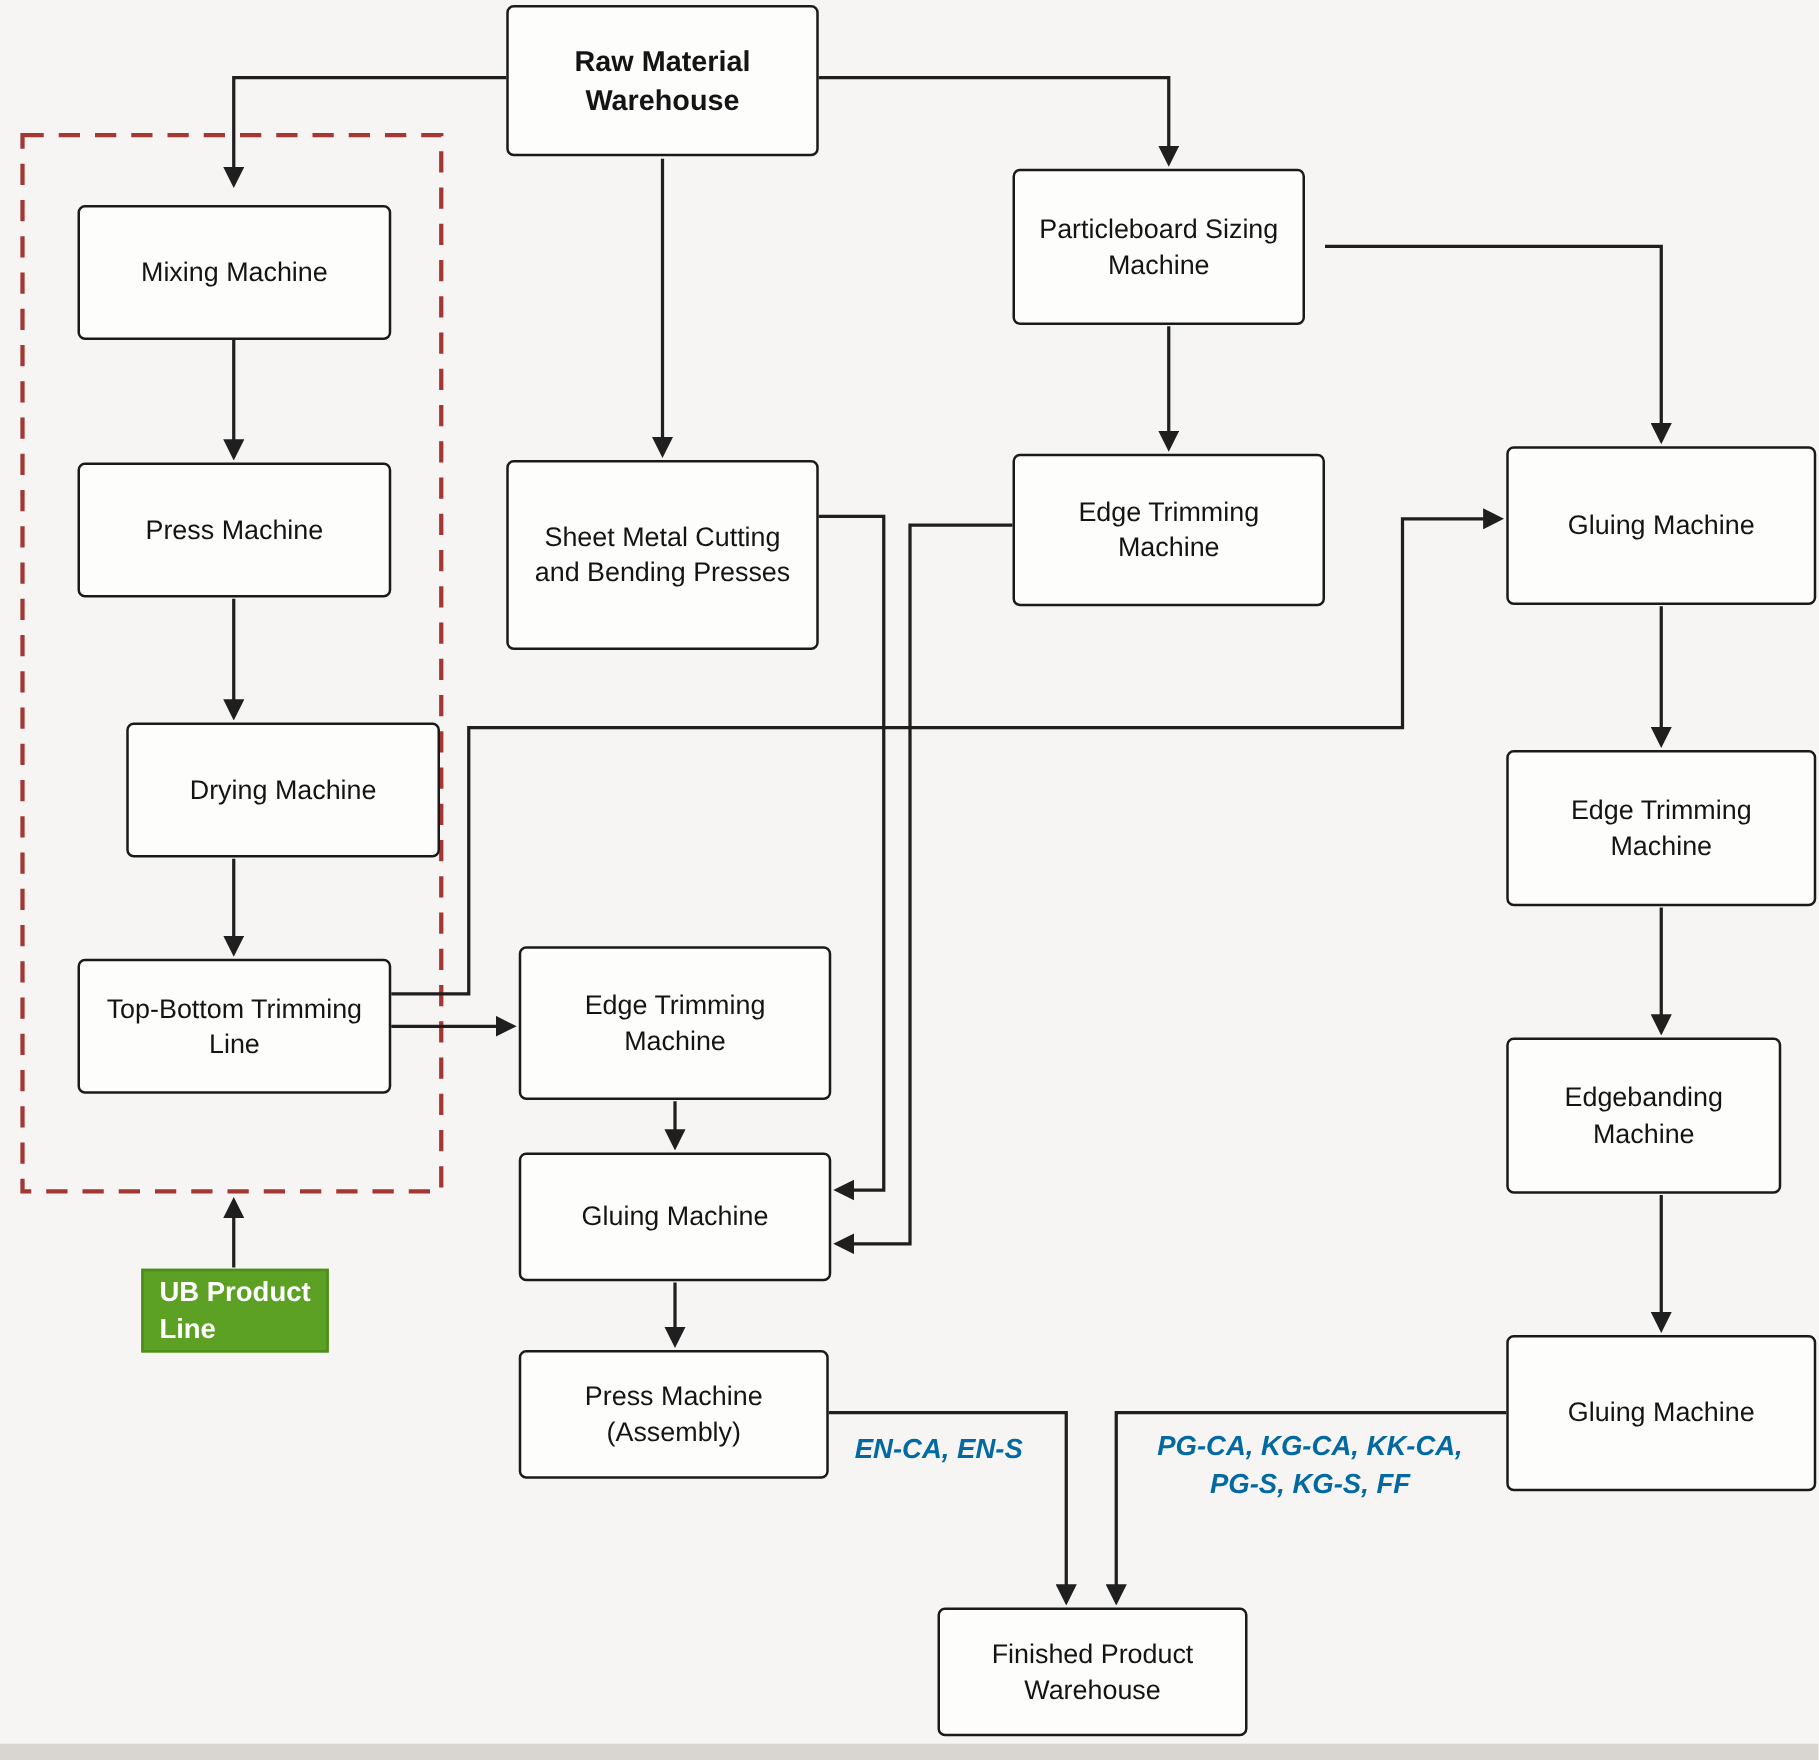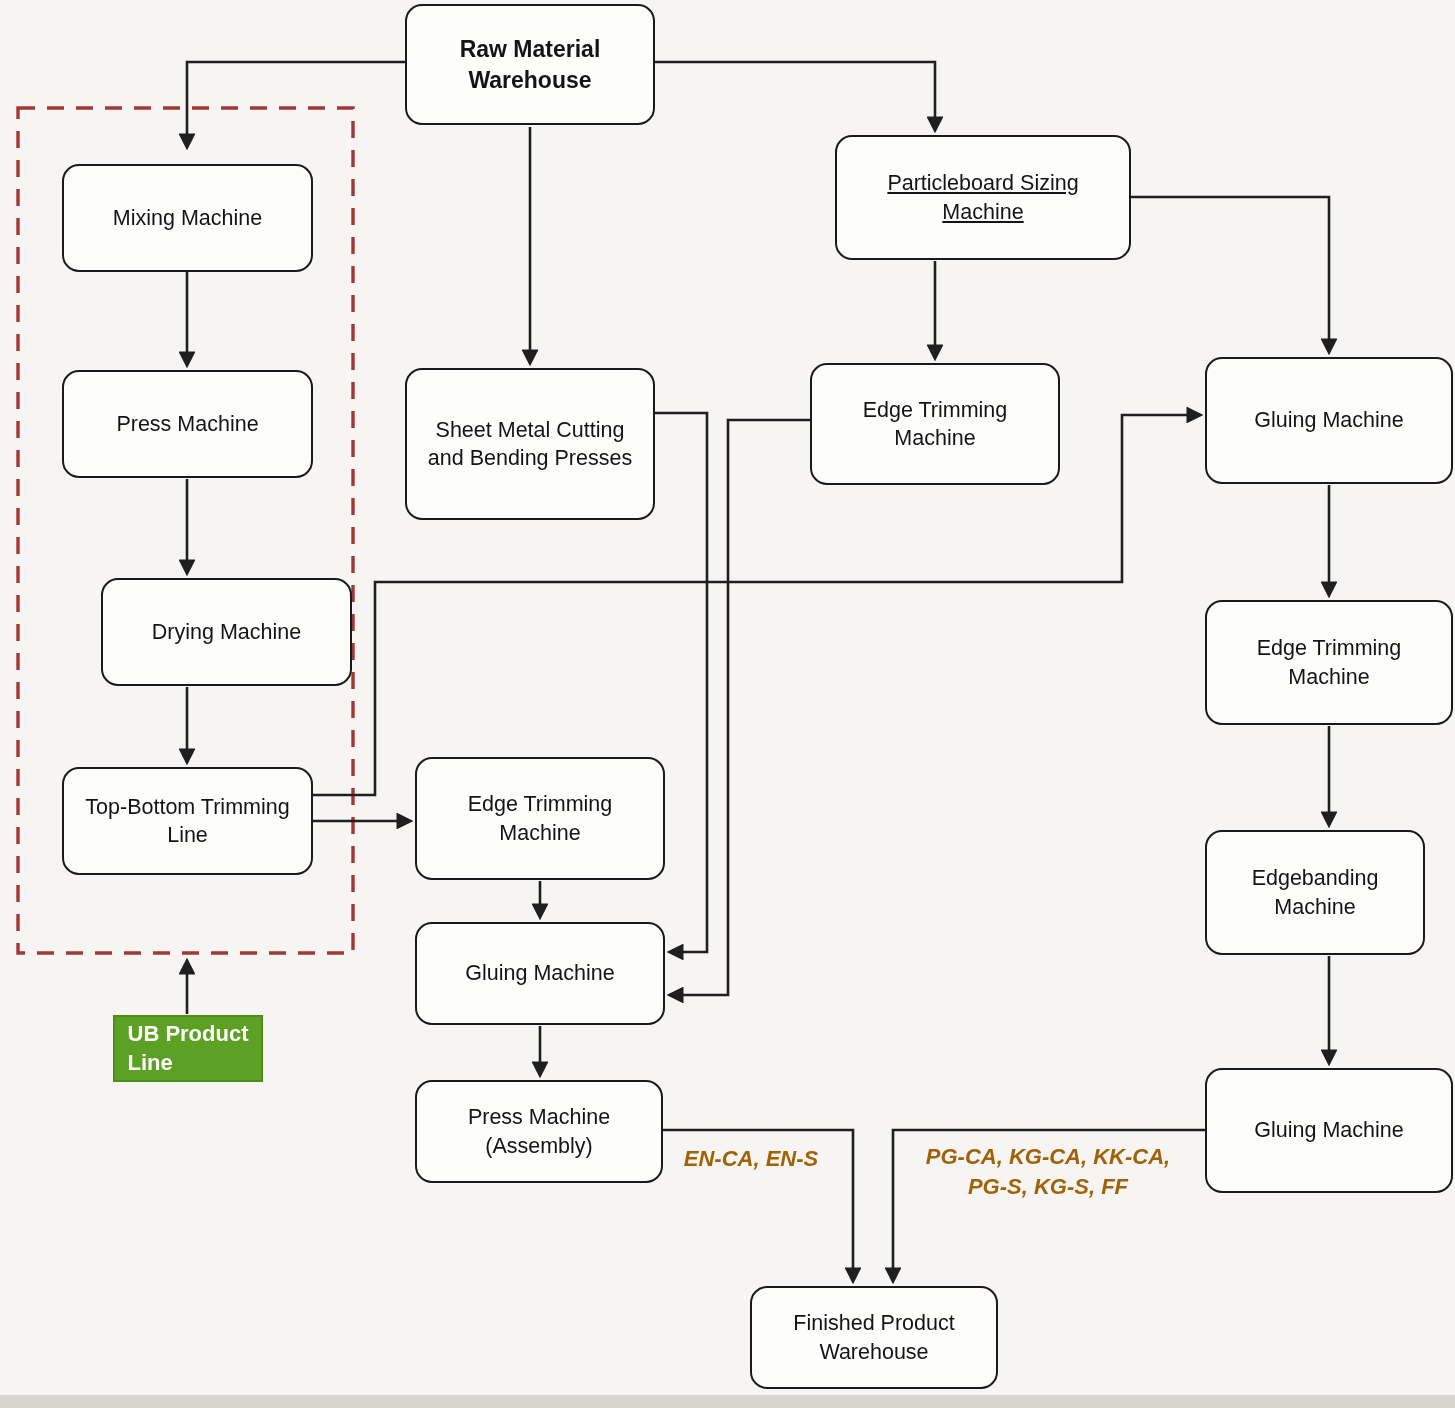--- a/index.html
+++ b/index.html
@@ -20,38 +20,38 @@
     background:var(--background);
     font-family:"Liberation Sans","DejaVu Sans",sans-serif;
     color:var(--text);
   }
   svg.wires{position:absolute;left:0;top:0;width:1455px;height:1408px;}
   svg.wires polyline{fill:none;stroke:var(--line);stroke-width:2.6;}
   svg.wires .arrowhead{fill:var(--line);}
   svg.wires rect.group{fill:none;stroke:var(--dashed-box);stroke-width:3.4;stroke-dasharray:17 12;}
   .node{
     position:absolute;box-sizing:border-box;
-    border:2.6px solid var(--box-border);border-radius:17px;
+    border:2.6px solid var(--box-border);border-radius:6px;
     background:var(--box-fill);
     display:flex;align-items:center;justify-content:center;
     text-align:center;font-size:21.5px;line-height:1.32;
     padding:6px 10px;white-space:pre-line;
   }
   .node.bold{font-weight:bold;font-size:23px;}
   .group-label{
     position:absolute;box-sizing:border-box;
     background:var(--group-label-bg);color:var(--group-label-text);
     border:2px solid var(--group-label-border);
     display:flex;align-items:center;justify-content:center;
     font-weight:bold;font-size:22px;line-height:1.3;
     white-space:pre-line;
   }
   .edge-label{
     position:absolute;font-weight:bold;font-style:italic;font-size:22px;
-    text-align:center;line-height:1.35;white-space:pre-line;color:#a16207;
+    text-align:center;line-height:1.35;white-space:pre-line;color:#0369a1;
   }
   .bottom-strip{position:absolute;left:0;top:1395px;width:1455px;height:13px;background:var(--bottom-strip);}
 </style>
 </head>
 <body>
 
 <div class="stage">
 
   <svg class="wires" viewBox="0 0 1455 1408">
     <defs>
@@ -92,21 +92,21 @@
   <div class="node" style="left:62px;top:370px;width:251px;height:108px;">Press Machine</div>
 
   <div class="node" style="left:62px;top:578px;width:251px;height:108px;margin-left:39px;">Drying Machine</div>
 
   <div class="node" style="left:62px;top:767px;width:251px;height:108px;">Top-Bottom Trimming
 Line</div>
 
   <div class="node" style="left:405px;top:368px;width:250px;height:152px;">Sheet Metal Cutting
 and Bending Presses</div>
 
-  <div class="node" style="left:835px;top:135px;width:296px;height:125px;text-decoration:underline;">Particleboard Sizing
+  <div class="node" style="left:810px;top:135px;width:234px;height:125px;">Particleboard Sizing
 Machine</div>
 
   <div class="node" style="left:810px;top:363px;width:250px;height:122px;">Edge Trimming
 Machine</div>
 
   <div class="node" style="left:1205px;top:357px;width:248px;height:127px;">Gluing Machine</div>
 
   <div class="node" style="left:1205px;top:600px;width:248px;height:125px;">Edge Trimming
 Machine</div>
 

